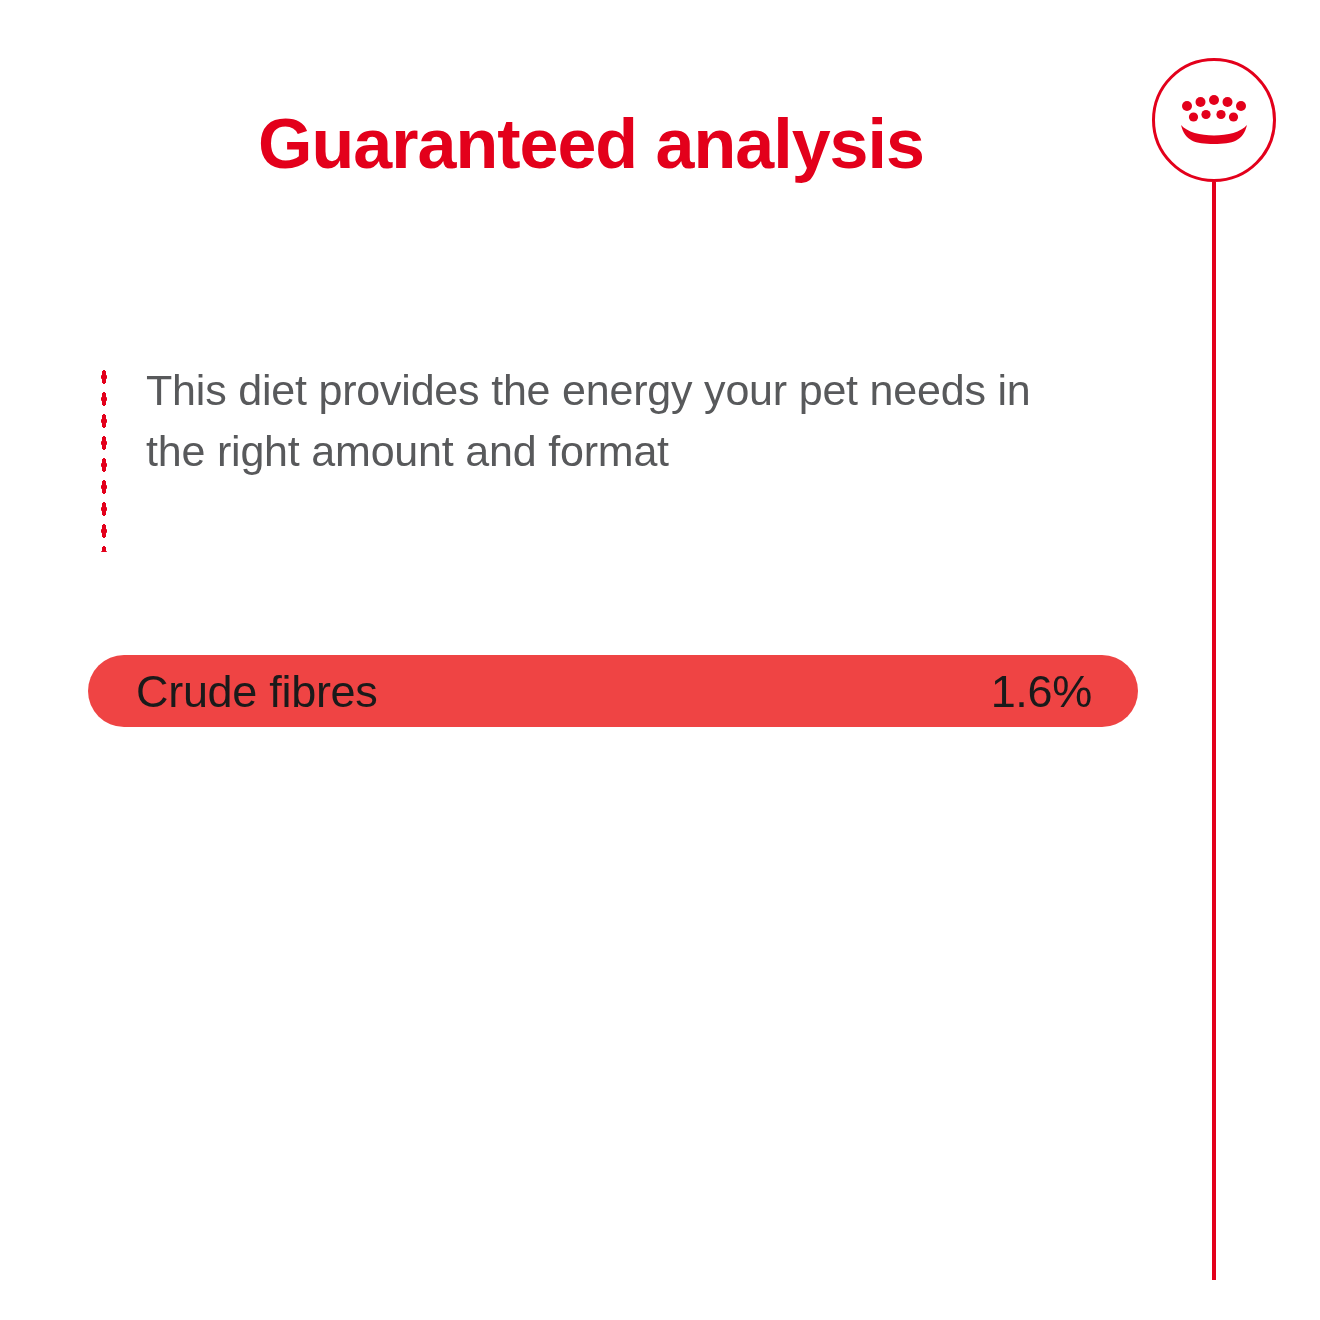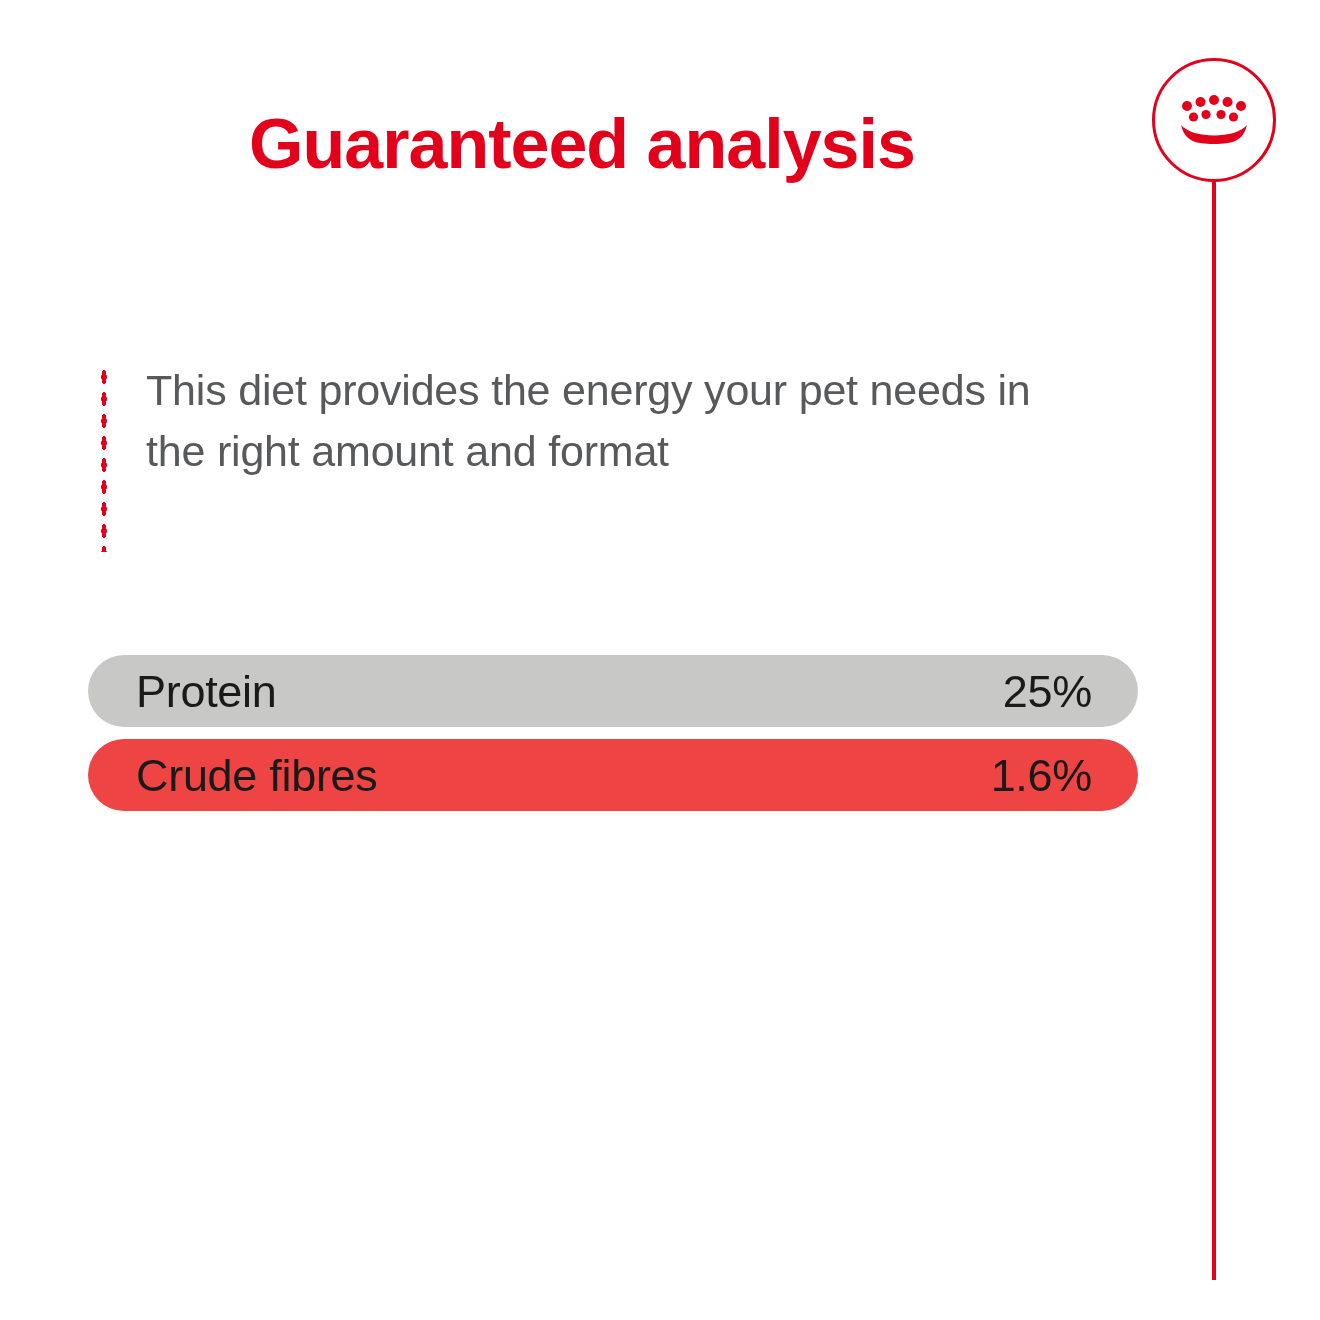--- a/index.html
+++ b/index.html
@@ -12,21 +12,21 @@
     height: 1320px;
     position: relative;
     overflow: hidden;
     font-family: "Liberation Sans", sans-serif;
     -webkit-font-smoothing: antialiased;
   }
 
   
   .title {
     position: absolute;
-    left: 7px;
+    left: 16px;
     top: 108px;
     width: 1150px;
     text-align: center;
     color: #e3001b;
     font-size: 70px;
     font-weight: bold;
     letter-spacing: -1px;
     line-height: 1.05;
     white-space: nowrap;
   }
@@ -138,24 +138,20 @@
 </div>
 <div class="vrule"></div>
 
 <div class="intro-wrap">
   <div class="dotted-rule"></div>
   <div class="intro-text">This diet provides the energy your pet needs in the right amount and format</div>
 </div>
 
 <div class="rows">
 
-  <div class="row dark">
-    <span class="row-label">Protein</span>
-    <span class="row-value">25%</span>
-  </div>
 
   <div class="row light">
     <span class="row-label">Crude fibres</span>
     <span class="row-value">1.6%</span>
   </div>
 
 
 
 </div>
 

